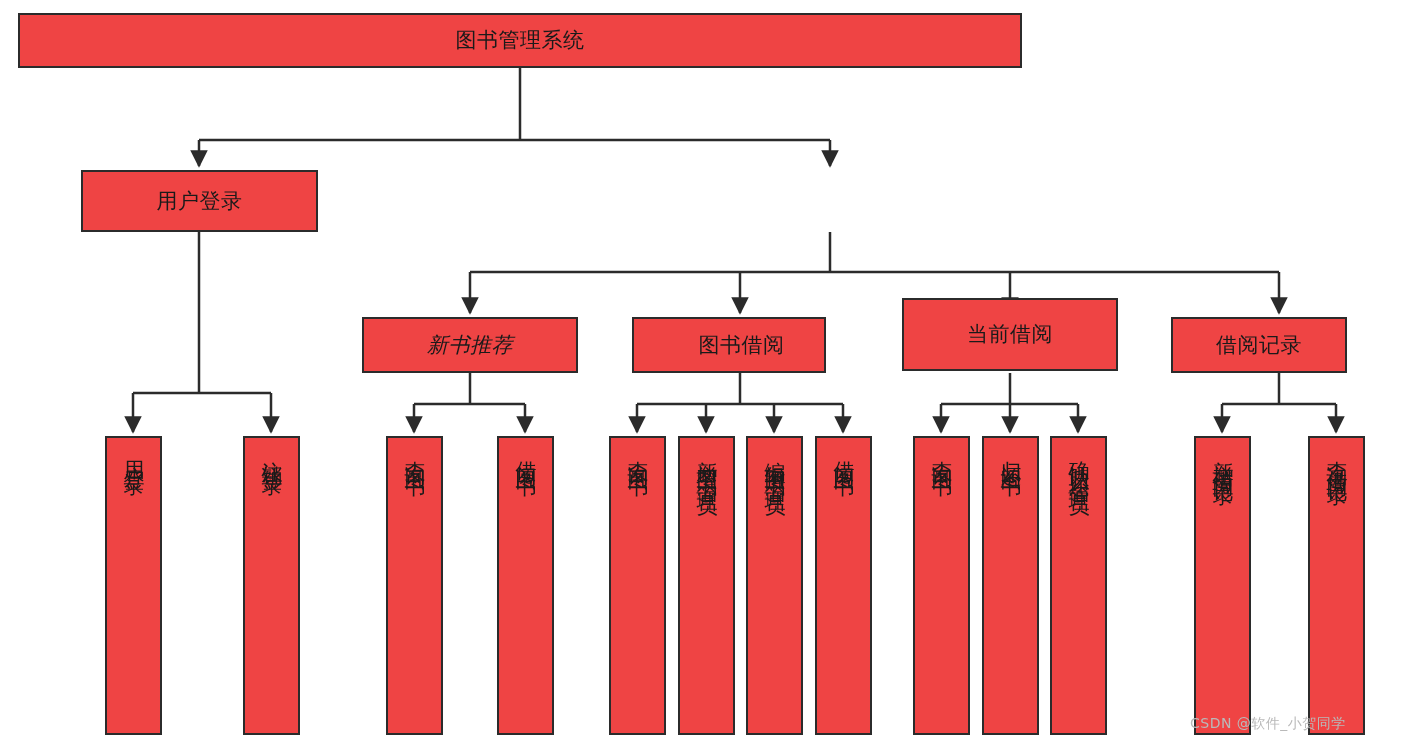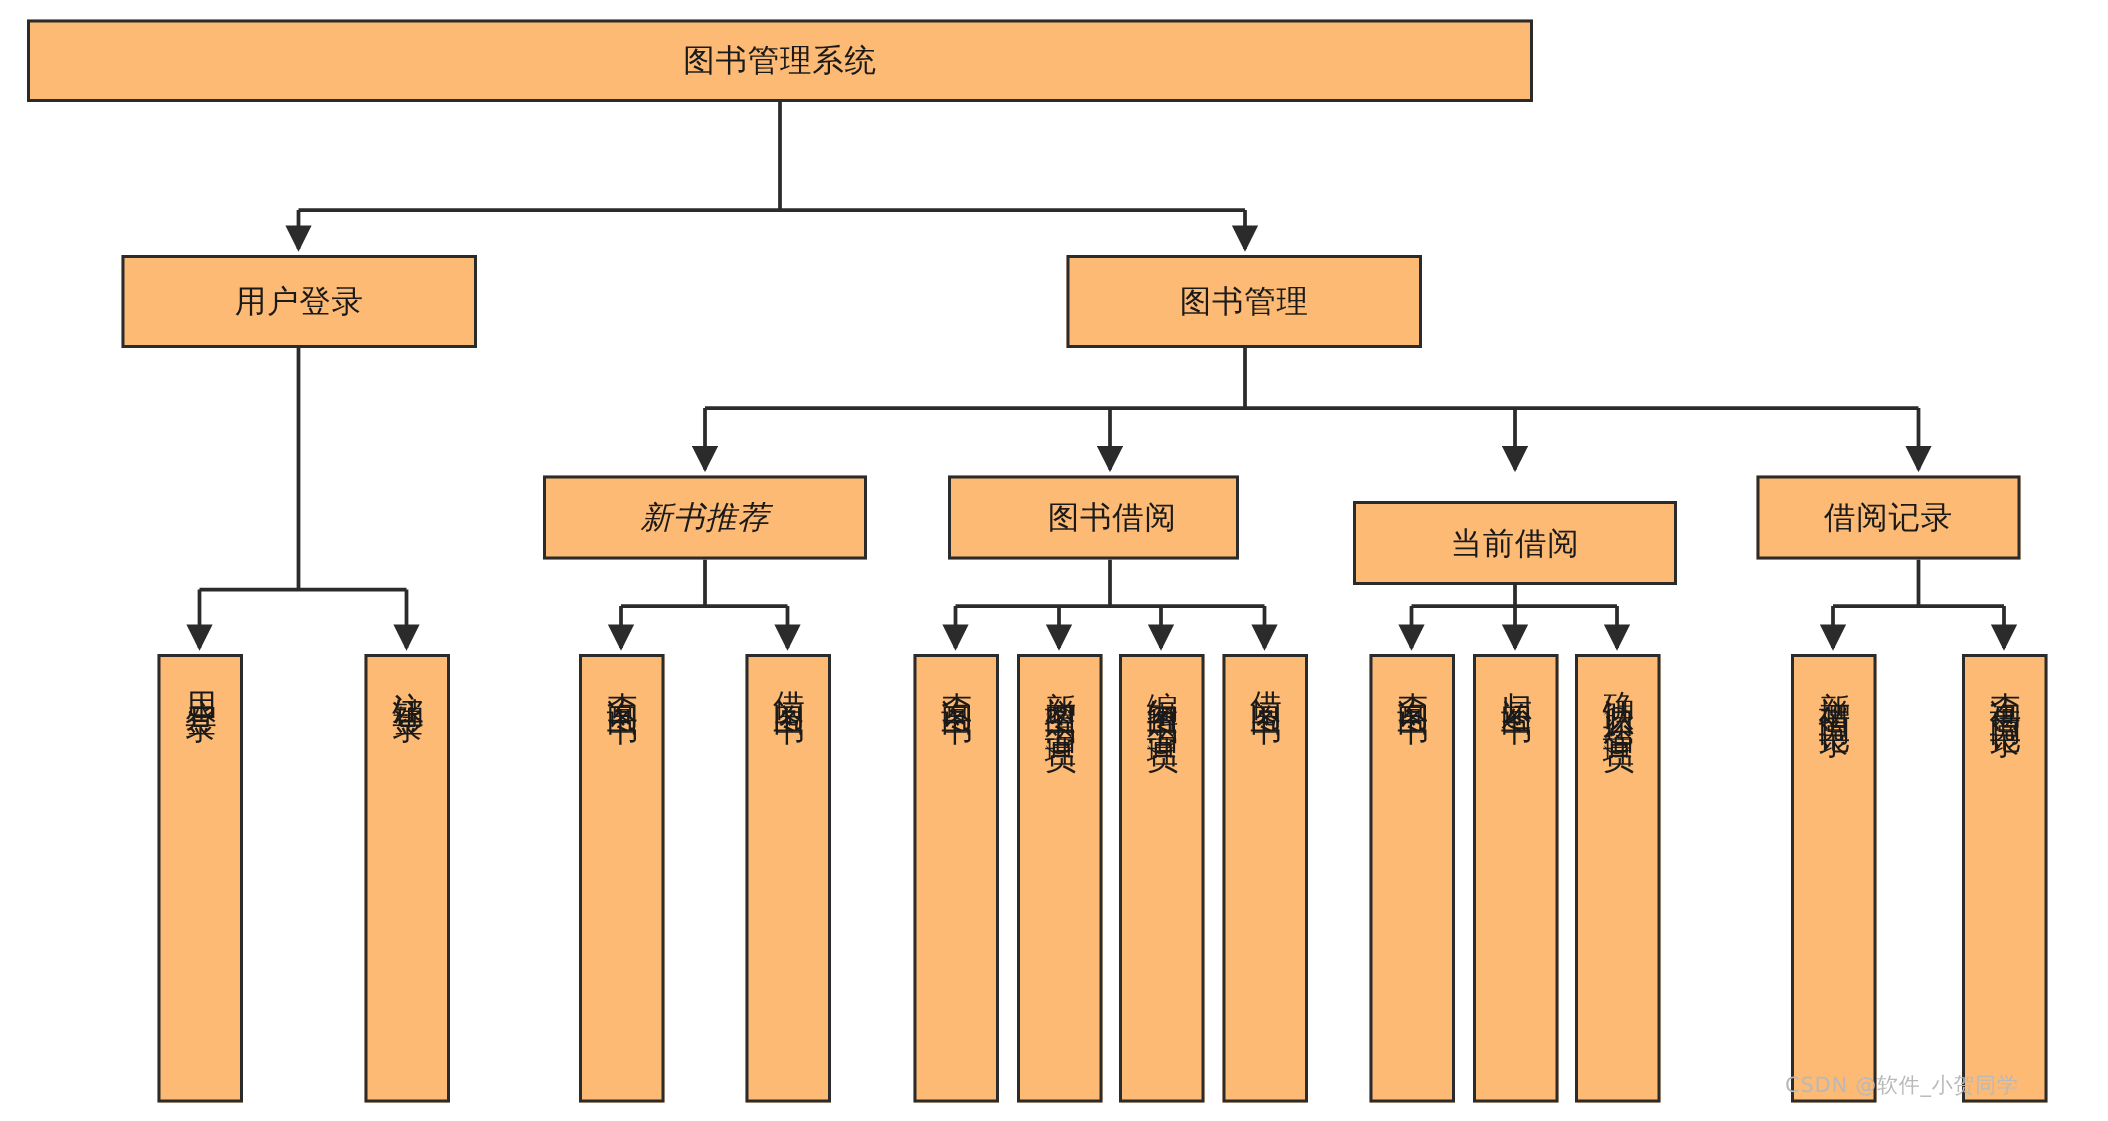--- a/index.html
+++ b/index.html
@@ -22,21 +22,21 @@
     position: absolute;
     left: 0;
     top: 0;
     width: 1405px;
     height: 747px;
     pointer-events: none;
   }
   .node {
     position: absolute;
     box-sizing: border-box;
-    background: #fdba74;
+    background: #ef4444;
     border: 2px solid #2b2b2b;
     display: flex;
     align-items: center;
     justify-content: center;
     color: #1a1a1a;
   }
   .node .label {
     display: block;
     text-align: center;
     line-height: 1.18;
@@ -136,31 +136,28 @@
     </g>
   </svg>
 
   <div class="node horiz" style="left:18px; top:13px; width:1004px; height:55px;">
     <span class="label">图书管理系统</span>
   </div>
 
   <div class="node horiz" style="left:81px; top:170px; width:237px; height:62px;">
     <span class="label">用户登录</span>
   </div>
-  <div class="node horiz" style="left:711px; top:170px; width:237px; height:62px;">
-    <span class="label">图书管理</span>
-  </div>
 
   <div class="node horiz" style="left:362px; top:317px; width:216px; height:56px;font-style:italic;">
     <span class="label">新书推荐</span>
   </div>
   <div class="node horiz" style="left:632px; top:317px; width:194px; height:56px;padding-left:25px;">
     <span class="label">图书借阅</span>
   </div>
-  <div class="node horiz" style="left:902px; top:334px; width:216px; height:56px;">
+  <div class="node horiz" style="left:902px; top:298px; width:216px; height:73px;">
     <span class="label">当前借阅</span>
   </div>
   <div class="node horiz" style="left:1171px; top:317px; width:176px; height:56px;">
     <span class="label">借阅记录</span>
   </div>
 
   <div class="node vert" style="left:105px; top:436px; width:57px; height:299px;">
     <span class="label">用户登录</span>
   </div>
   <div class="node vert" style="left:243px; top:436px; width:57px; height:299px;">

